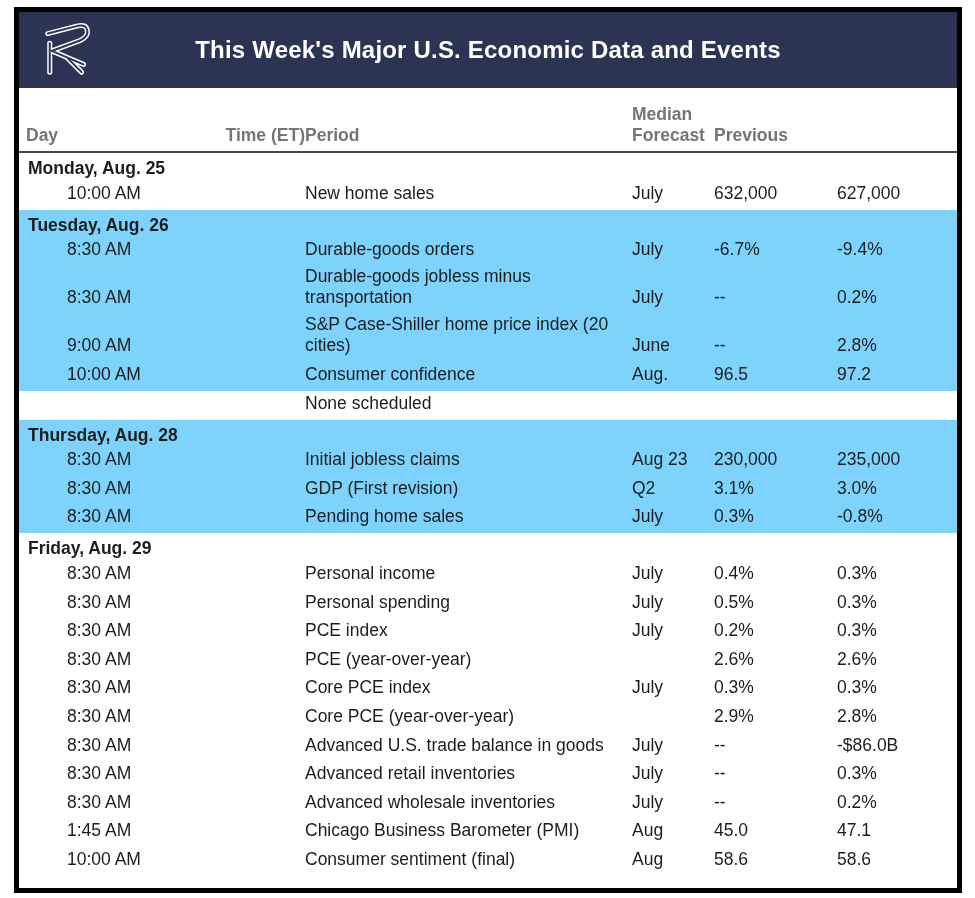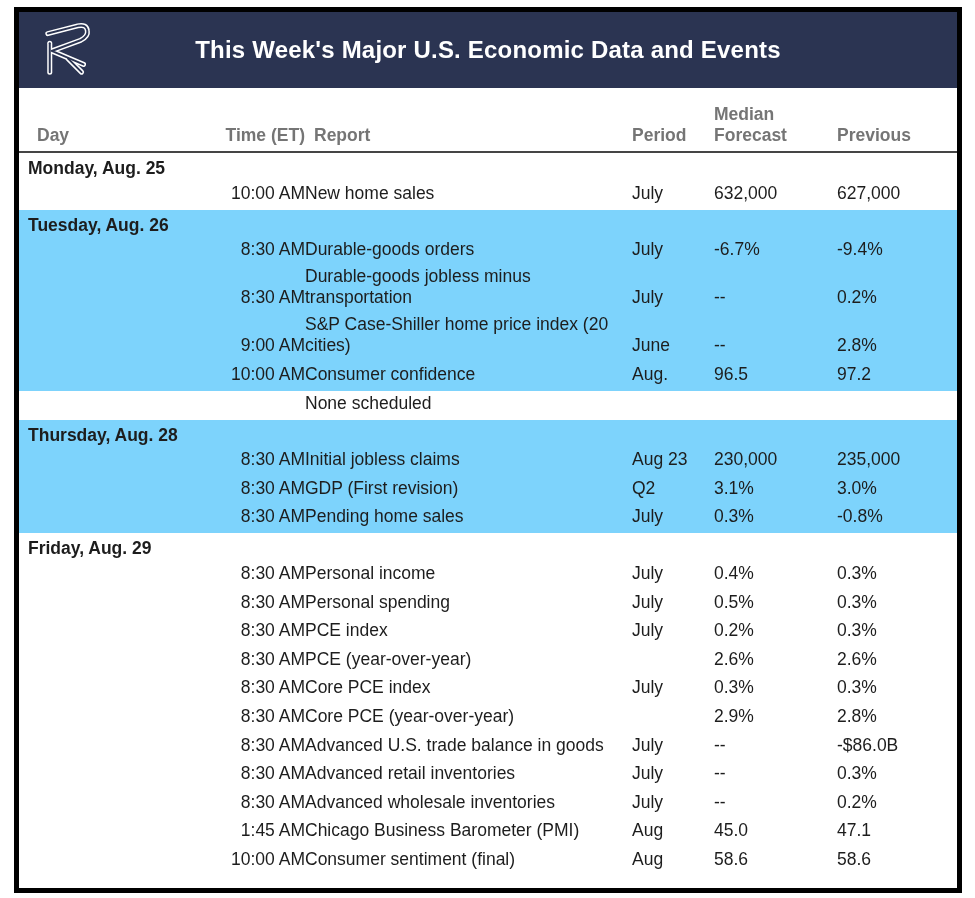--- a/index.html
+++ b/index.html
@@ -23,31 +23,31 @@
     color:#ffffff; font-size:24px; font-weight:bold; letter-spacing:0.2px;
   }
   
   .grid-cols { display:grid; grid-template-columns:286px 327px 82px 123px auto; }
   .thead {
     align-items:end;
     margin-top:7px; padding:9px 0 6px;
     border-bottom:2px solid #454545;
     color:#757575; font-weight:bold; font-size:17.5px; line-height:1.18;
   }
-  .thead .daytime { display:flex; justify-content:space-between; align-items:flex-end; padding-left:18px; }
+  .thead .daytime { display:flex; justify-content:space-between; align-items:flex-end; padding-left:7px; }
   .thead .report-h { padding-left:9px; }
   .tbody { font-size:17.5px; color:#1d1d1d; }
   .day-section.shaded { background:#7dd3fc; }
   .day-row {
     font-weight:bold; padding:5px 0 0 9px; height:28px; box-sizing:border-box;
     white-space:nowrap;
   }
   .row { align-items:end; min-height:28.6px; padding-bottom:6px; box-sizing:border-box; }
   .cell { line-height:1.2; }
-  .cell.time { text-align:right; white-space:nowrap; }
+  .cell.time { text-align:left; white-space:nowrap;margin-left:48px; }
   .cell.report { }
   .cell.period, .cell.median, .cell.previous { white-space:nowrap; }
 </style>
 </head>
 <body>
 
 <div class="frame">
 
   <div class="titlebar">
     <span class="logo">
@@ -67,21 +67,20 @@
       </svg>
     </span>
     <div class="title">This Week's Major U.S. Economic Data and Events</div>
   </div>
 
   <div class="thead grid-cols">
     <div class="daytime">
       <span>Day</span>
       <span>Time (ET)</span>
     </div>
-    <div class="report-h">Report</div>
     <div>Period</div>
     <div>
       <div>Median</div>
       <div>Forecast</div>
     </div>
     <div>Previous</div>
   </div>
 
   <div class="tbody">
   <section class="day-section">

